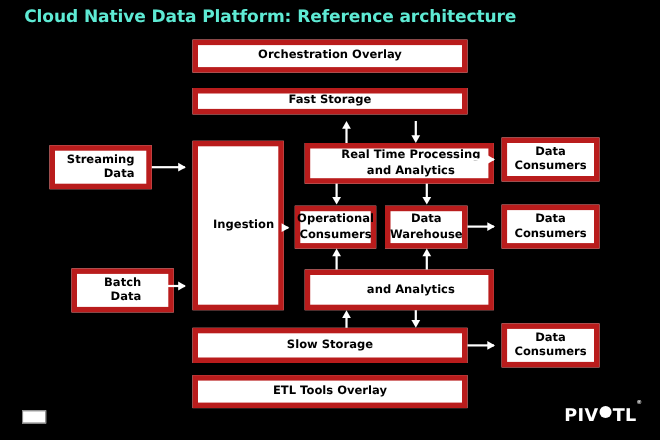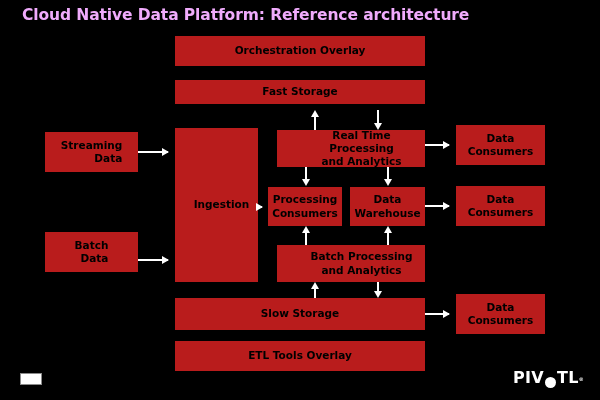--- a/index.html
+++ b/index.html
@@ -14,31 +14,31 @@
     background: #000000;
     overflow: hidden;
     font-family: "DejaVu Sans", sans-serif;
   }
 
   
   #page-title {
     position: absolute;
     left: 22px;
     top: 6px;
-    color: #f0abfc;
+    color: #5eead4;
     font-size: 15.5px;
     font-weight: bold;
     letter-spacing: -0.1px;
     white-space: nowrap;
   }
 
   
   .node {
     position: absolute;
-    background: #b91c1c;
+    background: #ffffff;
     border: 5px solid #b91c1c;
     box-sizing: border-box;
     color: #000000;
     display: flex;
     align-items: center;
     justify-content: center;
     text-align: center;
     font-size: 10.5px;
     font-weight: bold;
     line-height: 1.25;
@@ -50,30 +50,30 @@
   .bar { left: 175px; width: 250px; }
 
   #node-orchestration { top: 36px;  height: 30px; }
   #node-fast-storage  { top: 80px;  height: 24px; }
   #node-slow-storage  { top: 298px; height: 32px; }
   #node-etl           { top: 341px; height: 30px; }
 
   
   .source { left: 45px; width: 93px; text-align: right; }
   #node-streaming { top: 132px; height: 40px; }
-  #node-batch     { top: 232px; height: 40px; }
+  #node-batch     { top: 244px; height: 40px; margin-left: 20px; }
 
   
   #node-ingestion {
     left: 175px; top: 128px;
     width: 83px; height: 154px; padding-left: 13px;
   }
 
   
-  .proc { left: 277px; width: 148px; padding-left: 24px; }
+  .proc { left: 277px; width: 172px; padding-left: 24px; }
   #node-realtime { top: 130px; height: 37px; }
   #node-batchproc{ top: 245px; height: 37px; }
 
   
   #node-opmetadata { left: 268px; top: 187px; width: 74px; height: 39px; }
   #node-warehouse  { left: 350px; top: 187px; width: 75px; height: 39px; }
 
   
   .consumer { left: 456px; width: 89px; height: 40px; }
   #node-consumer-1 { top: 125px; }
@@ -137,21 +137,21 @@
     height: 12px;
     background: #ffffff;
     border: 1px solid #8a8a8a;
     box-sizing: border-box;
   }
   #brand-logo {
     position: absolute;
     right: 16px;
     top: 368px;
     display: flex;
-    align-items: flex-end;
+    align-items: flex-start;
     color: #ffffff;
     font-size: 16px;
     font-weight: bold;
     letter-spacing: 0.3px;
     margin-left: 36px;
   }
   #brand-logo .dot {
     display: inline-block;
     width: 11px;
     height: 11px;
@@ -204,28 +204,27 @@
 
   <div class="node proc" id="node-realtime">
     <div>
       <span>Real Time Processing</span>
       <span>and Analytics</span>
     </div>
   </div>
 
   <div class="node proc" id="node-batchproc">
     <div>
-      <span>Batch Processing</span>
       <span>and Analytics</span>
     </div>
   </div>
 
   <div class="node" id="node-opmetadata">
     <div>
-      <span>Processing</span>
+      <span>Operational</span>
       <span>Consumers</span>
     </div>
   </div>
 
   <div class="node" id="node-warehouse">
     <div>
       <span>Data</span>
       <span>Warehouse</span>
     </div>
   </div>

